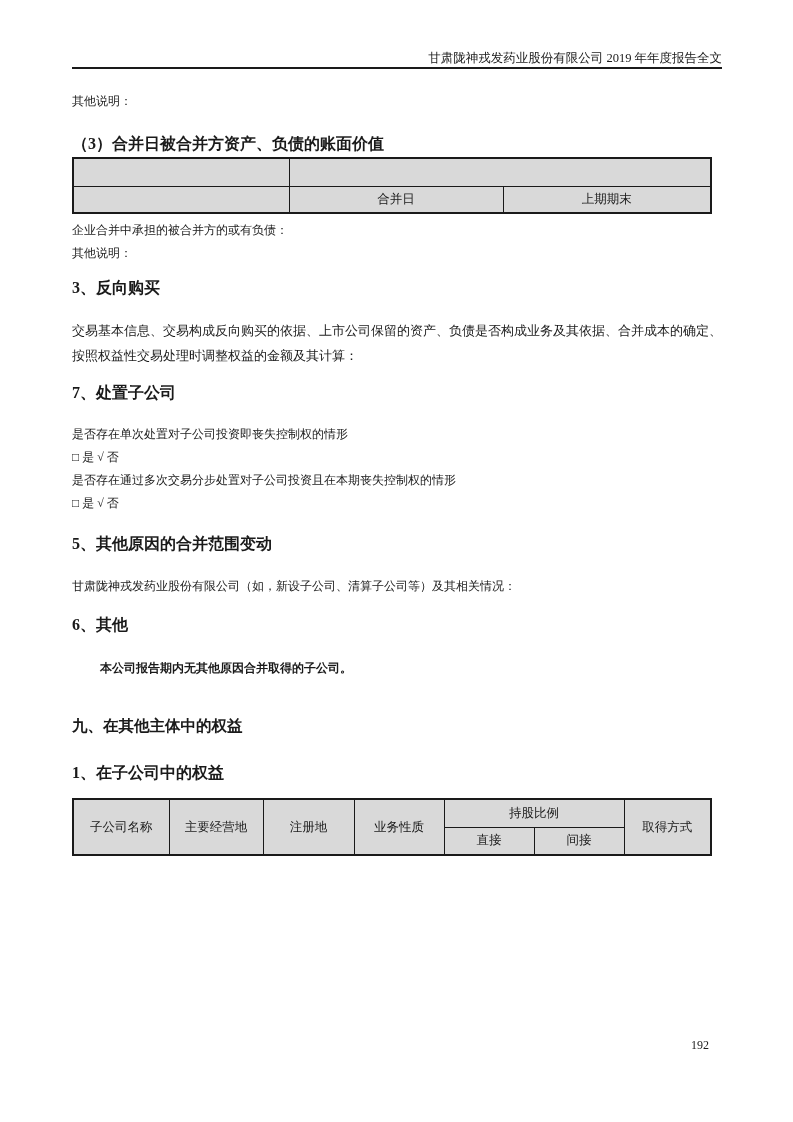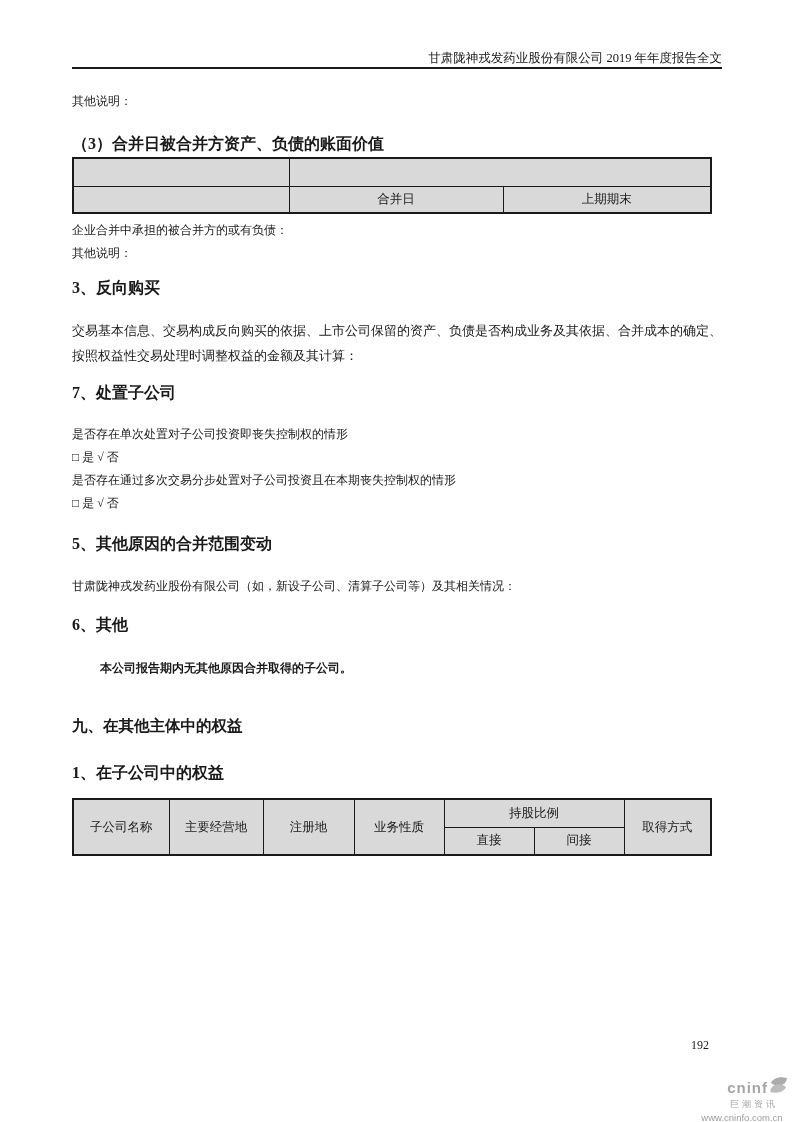--- a/index.html
+++ b/index.html
@@ -136,27 +136,14 @@
         <td>直接</td>
         <td>间接</td>
       </tr>
     </tbody>
       </table>
 
   </div>
 
   <div class="page-number">192</div>
 
-  <div class="footer-logo">
-    <div class="logo-row">
-      <span class="logo-brand">cninf</span>
-      <span>
-        <svg width="19" height="18" viewBox="0 0 24 22" aria-hidden="true">
-          <path d="M22.5 2.2c0 6-5.2 9.8-11.2 9.8-3.8 0-6.9-1.8-8.8-3.8 2-3.9 6.9-6.9 12.7-6.9 2.9 0 5.3.3 7.3.9z" fill="#ababab"></path>
-          <path d="M1.5 19.8c0-6 5.2-9.8 11.2-9.8 3.8 0 6.9 1.8 8.8 3.8-2 3.9-6.9 6.9-12.7 6.9-2.9 0-5.3-.3-7.3-.9z" fill="#bcbcbc"></path>
-        </svg>
-      </span>
-    </div>
-    <div class="logo-caption">巨潮资讯</div>
-    <div class="logo-url">www.cninfo.com.cn</div>
-  </div>
 
 </div>
 
 </body></html>

